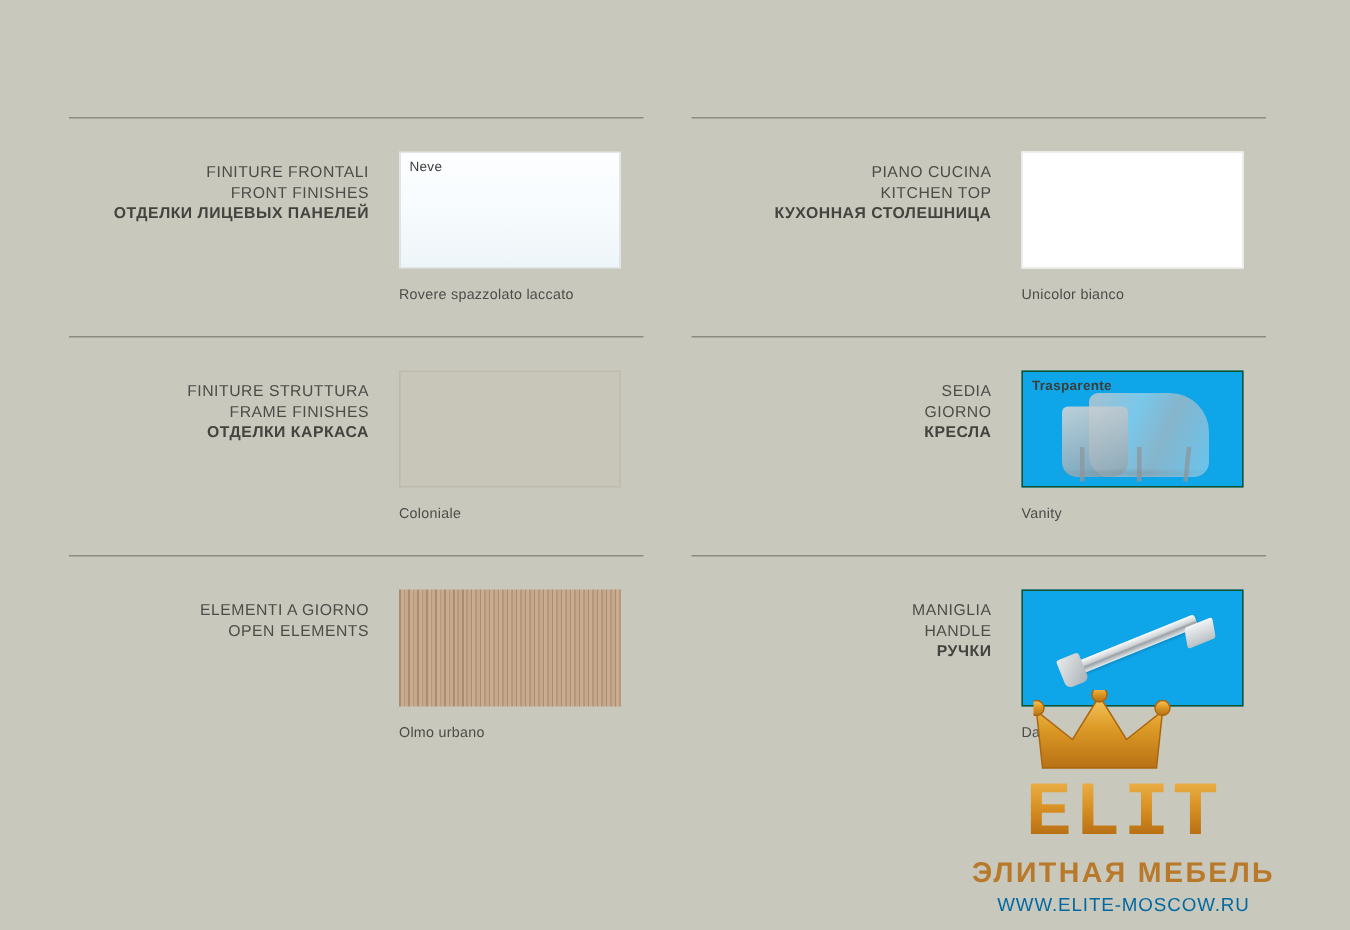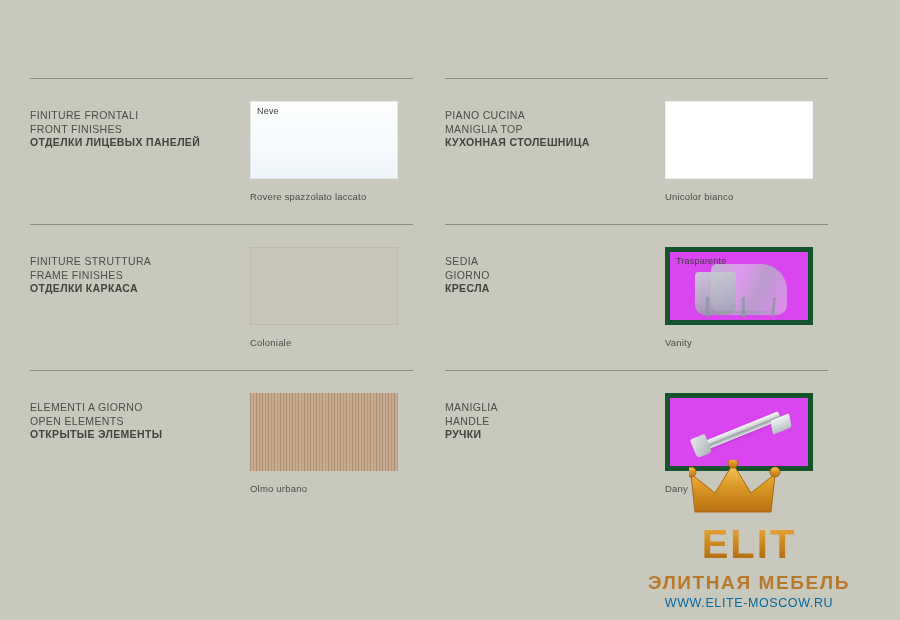--- a/index.html
+++ b/index.html
@@ -15,24 +15,25 @@
     position: relative;
   }
   .sheet {
     position: absolute;
     inset: 0;
     background: #c9c8bd;
   }
   .columns {
     position: absolute;
     top: 78px;
-    left: 30px;
+    left: 46px;
     width: 808px;
     display: flex;
     gap: 32px;
+    text-align: right;
   }
   .column {
     width: 383px;
     display: flex;
     flex-direction: column;
   }
   .row {
     position: relative;
     height: 145px;
     border-top: 1px solid #8c8b82;
@@ -106,22 +107,23 @@
         rgba(120,85,55,0.30) 1px,
         rgba(255,255,255,0.10) 1px,
         rgba(255,255,255,0.10) 3px,
         rgba(120,85,55,0.16) 3px,
         rgba(120,85,55,0.16) 4px,
         rgba(255,255,255,0.05) 4px,
         rgba(255,255,255,0.05) 6px);
     border: 1px solid #b29madd;
   }
   .fill-photo {
-    background: #d946ef;
-    border: 5px solid #14532d;
+    background: #0ea5e9;
+    border: 1px solid #14532d;
+    font-weight: bold;
   }
   .chair-art {
     position: absolute;
     inset: 0;
   }
   .chair-art .seat {
     position: absolute;
     left: 30%;
     top: 18%;
     width: 55%;
@@ -200,22 +202,22 @@
     right: 16px;
     bottom: 10px;
     width: 270px;
     text-align: center;
   }
   .crown {
     display: block;
     margin: 0 auto -6px auto;
   }
   .logo-text {
-    font-family: Liberation Sans, sans-serif;
-    font-size: 40px;
+    font-family: Liberation Mono, monospace;
+    font-size: 51px;
     font-weight: bold;
     letter-spacing: 2px;
     line-height: 64px;
     color: #cf8a1e;
     background: linear-gradient(180deg, #f3c05a 0%, #d99224 40%, #b76f14 70%, #e2ae46 100%);
     -webkit-background-clip: text;
     background-clip: text;
     color: transparent;
     position: relative;
   }
@@ -267,38 +269,37 @@
             <span class="tag"></span>
           </div>
           <div class="caption">Coloniale</div>
         </div>
       </div>
 
       <div class="row">
         <div class="labels">
           <div>ELEMENTI A GIORNO</div>
           <div>OPEN ELEMENTS</div>
-          <div class="ru">ОТКРЫТЫЕ ЭЛЕМЕНТЫ</div>
         </div>
         <div class="sample-wrap">
           <div class="swatch fill-olmo">
             <span class="tag"></span>
           </div>
           <div class="caption">Olmo urbano</div>
         </div>
       </div>
 
     </div>
 
     <div class="column">
 
       <div class="row">
         <div class="labels">
           <div>PIANO CUCINA</div>
-          <div>MANIGLIA TOP</div>
+          <div>KITCHEN TOP</div>
           <div class="ru">КУХОННАЯ СТОЛЕШНИЦА</div>
         </div>
         <div class="sample-wrap">
           <div class="swatch fill-white">
             <span class="tag"></span>
           </div>
           <div class="caption">Unicolor bianco</div>
         </div>
       </div>
 

